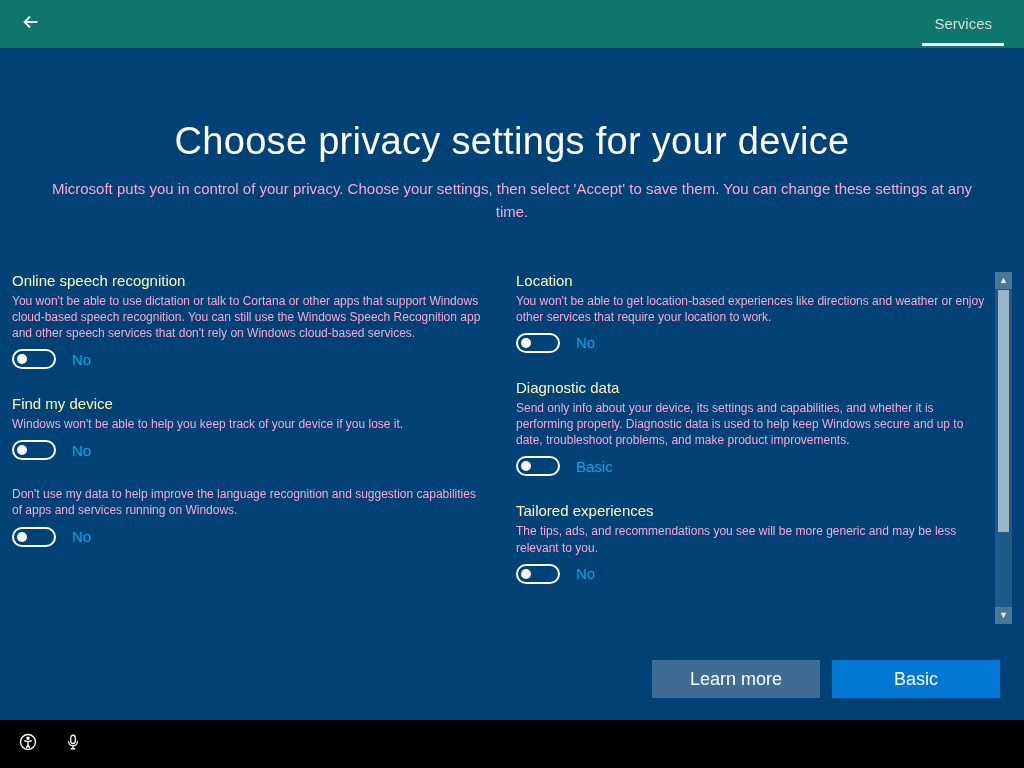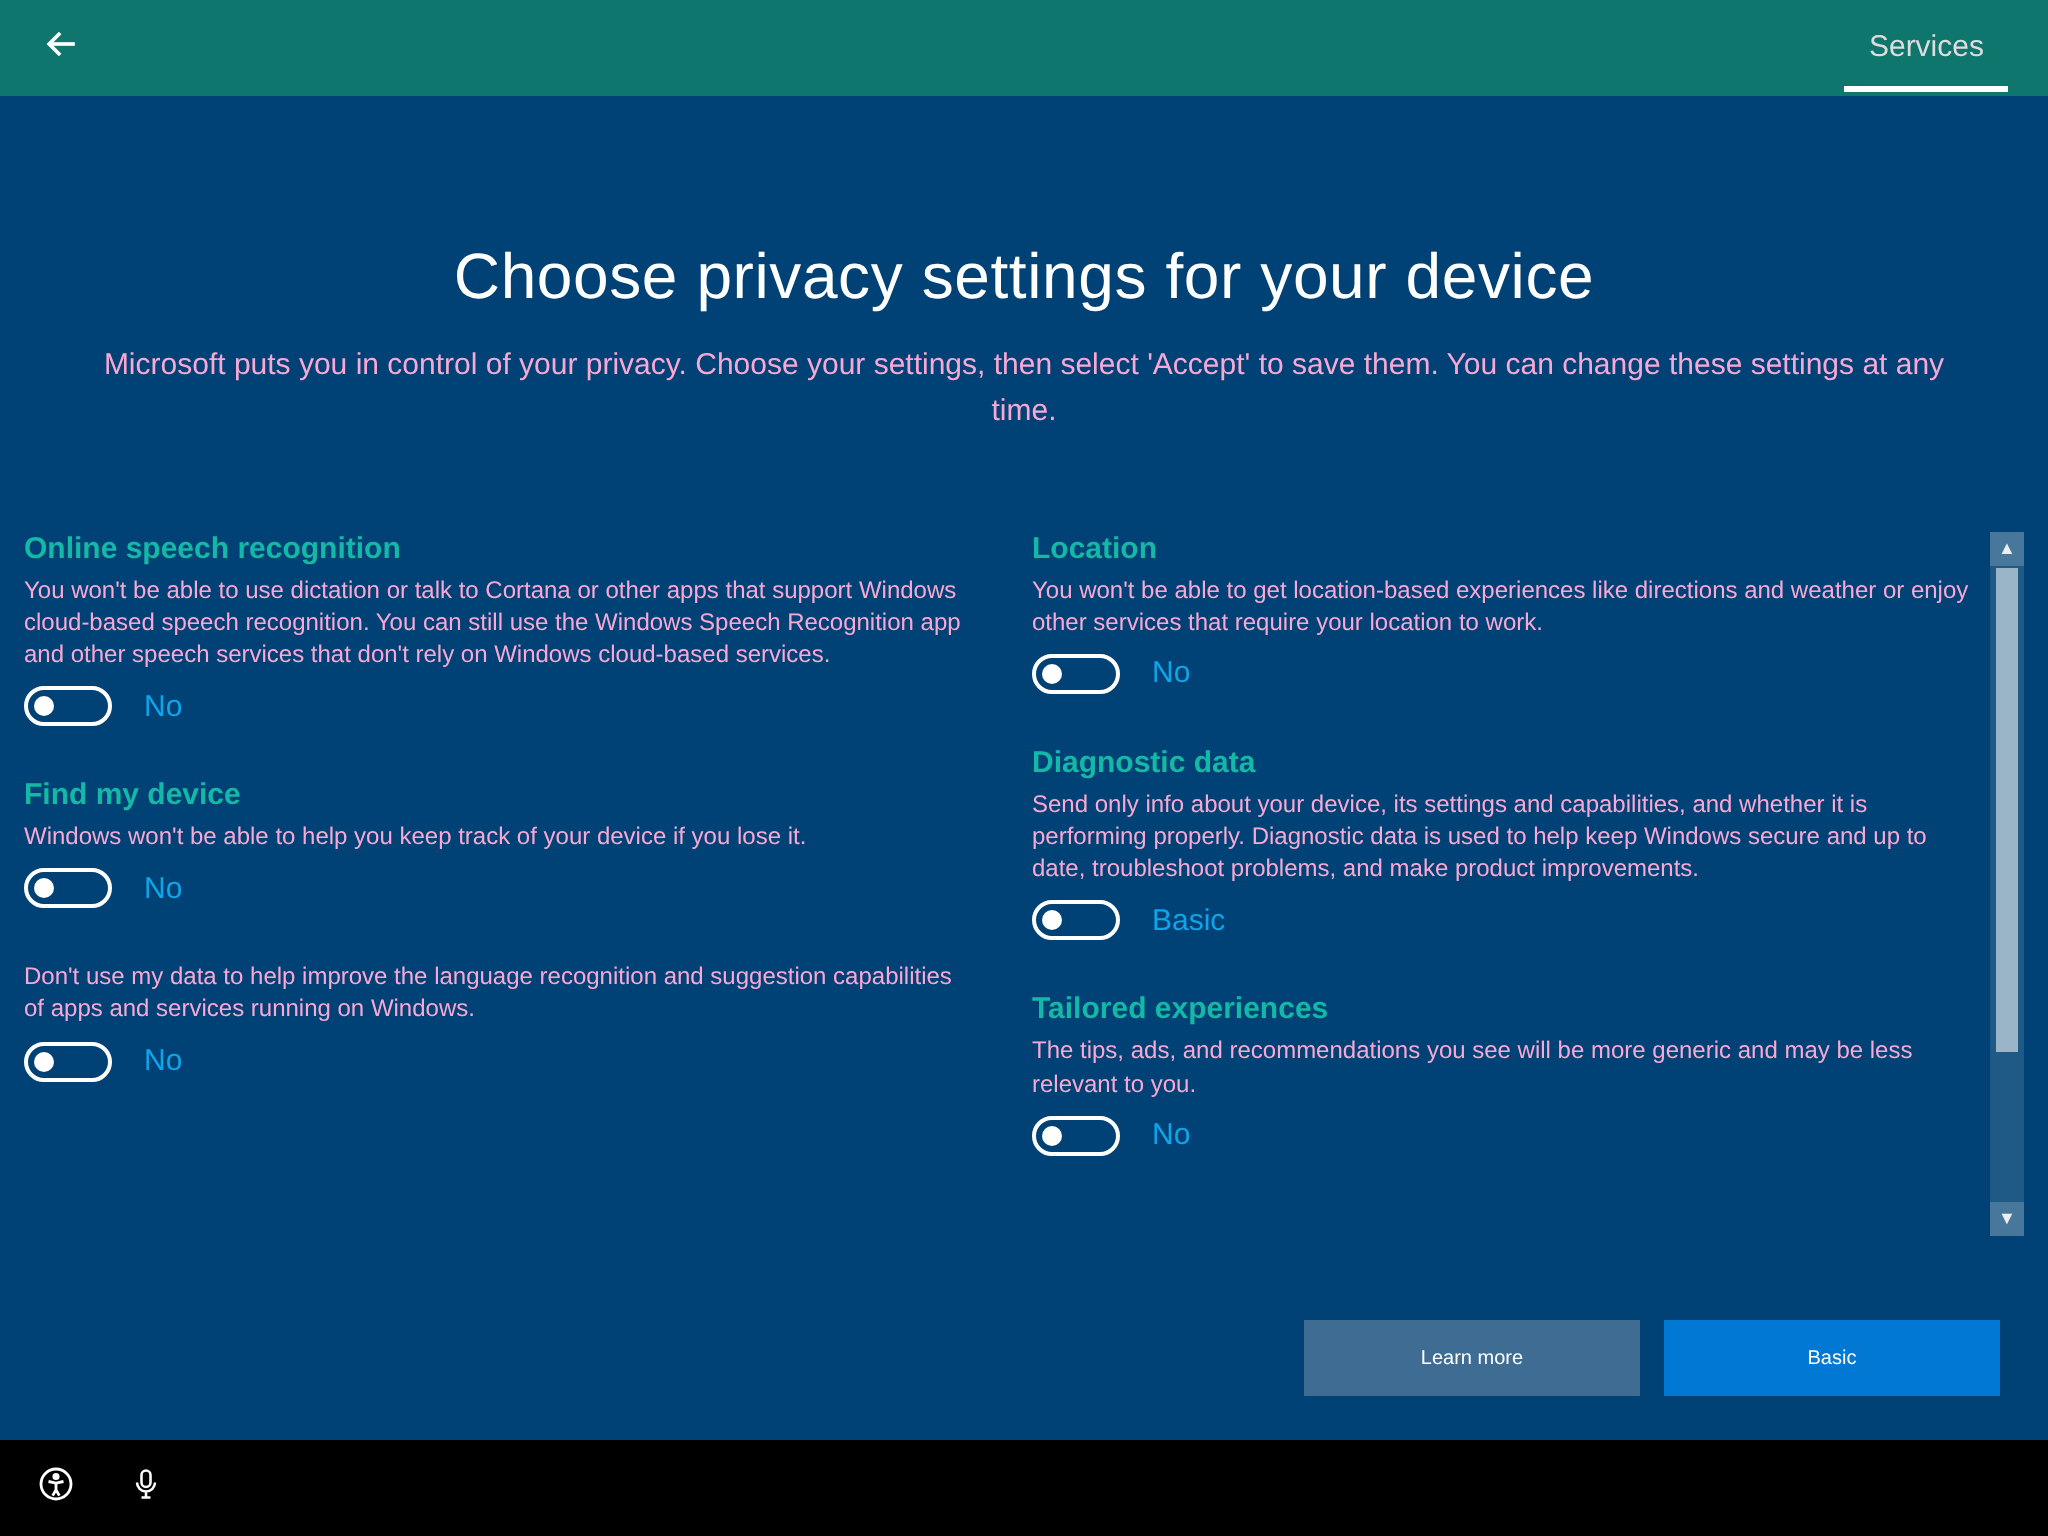--- a/index.html
+++ b/index.html
@@ -34,21 +34,21 @@
     .main {
       background: #004275;
       width: 1024px;
       height: 672px;
       position: relative;
       display: flex;
       flex-direction: column;
       align-items: center;
     }
     .page-title {
-      font-size: 32px;
+      font-size: 38px;
       font-weight: 300;
       text-align: center;
       margin-top: 72px;
       letter-spacing: 0.3px;
     }
     .page-sub {
       font-size: 15px;
       text-align: center;
       margin-top: 14px;
       max-width: 930px;
@@ -71,22 +71,22 @@
     .col {
       flex: 1;
       display: flex;
       flex-direction: column;
     }
     .setting {
       margin-bottom: 26px;
     }
     .setting h3 {
       font-size: 15px;
-      font-weight: 700;
-      color: #14b8a6;
+      font-weight: 400;
+      color: #fef9c3;
       margin-bottom: 4px;
     }
     .setting p {
       font-size: 12px;
       line-height: 1.35;
       color: #f9a8d4;
     }
     .toggle-row {
       display: flex;
       align-items: center;
@@ -146,21 +146,21 @@
     .footer-buttons {
       position: absolute;
       right: 24px;
       bottom: 22px;
       display: flex;
       gap: 12px;
     }
     .btn {
       min-width: 168px;
       height: 38px;
-      font-size: 10px;
+      font-size: 18px;
       border: none;
       cursor: pointer;
       display: inline-flex;
       align-items: center;
       justify-content: center;
       color: #fff;
       margin-top: 48px;
     }
     .btn-secondary { background: #3f6c93; }
     .btn-primary { background: #0078d4; }

